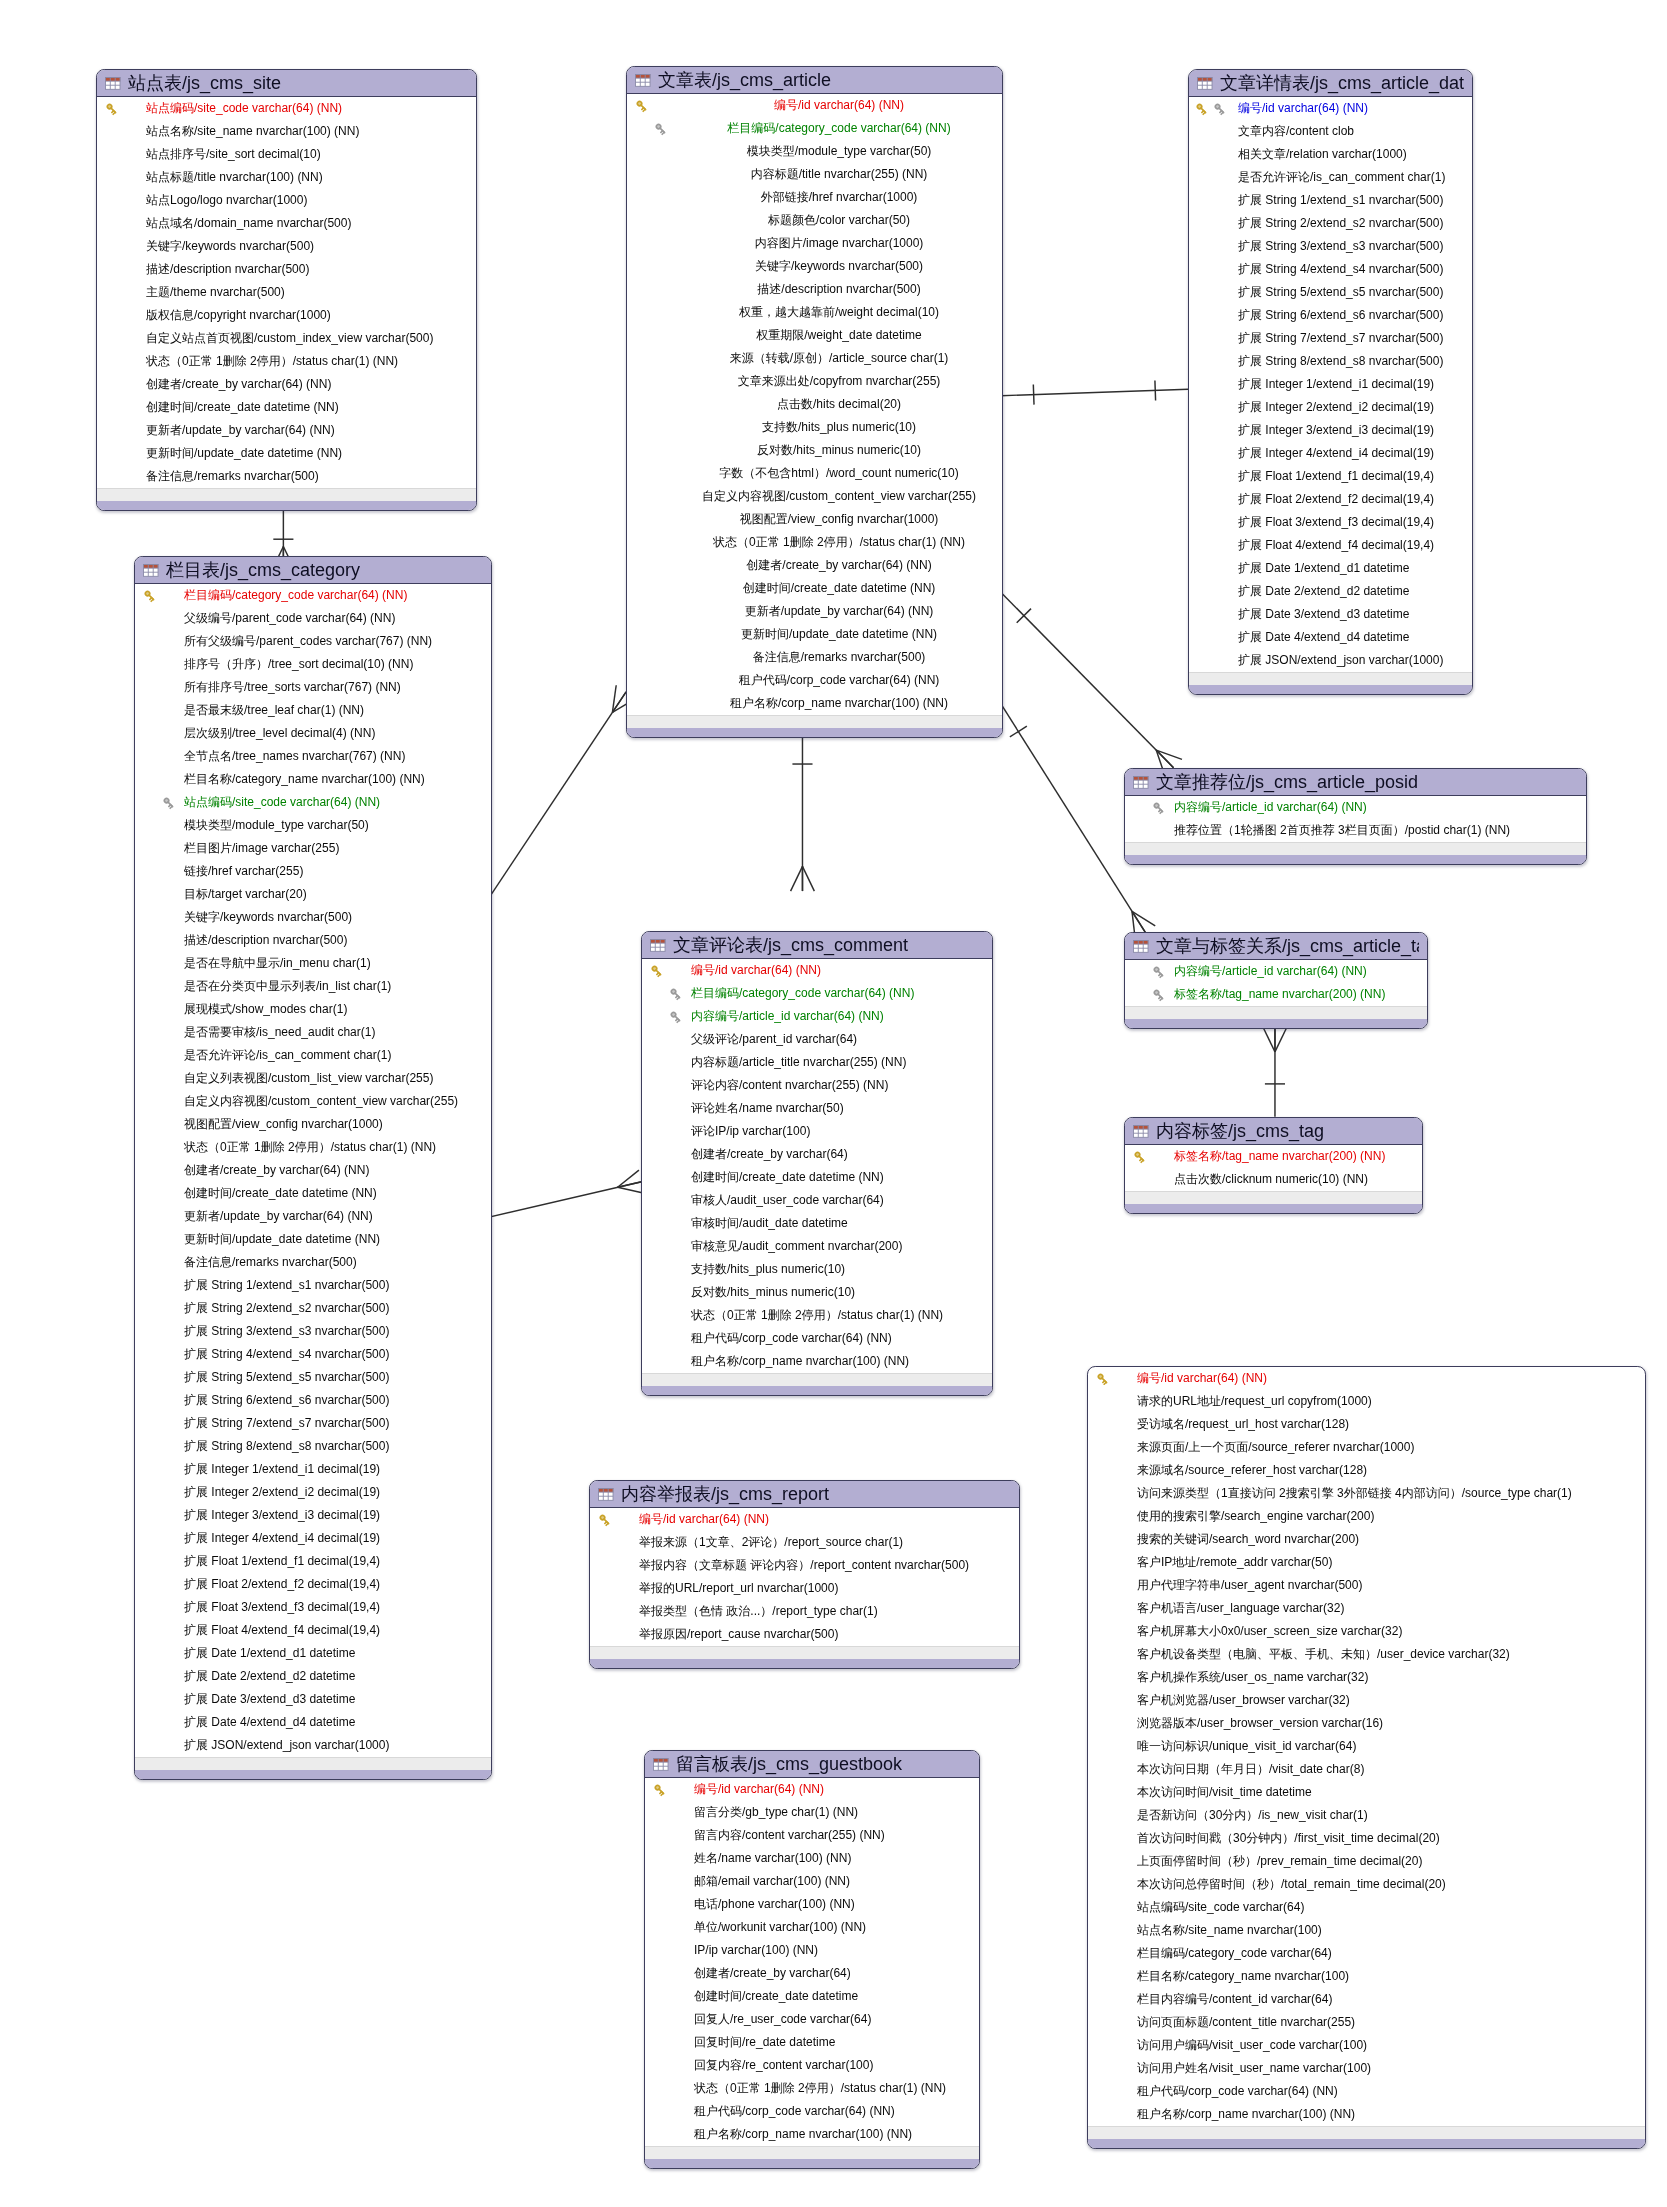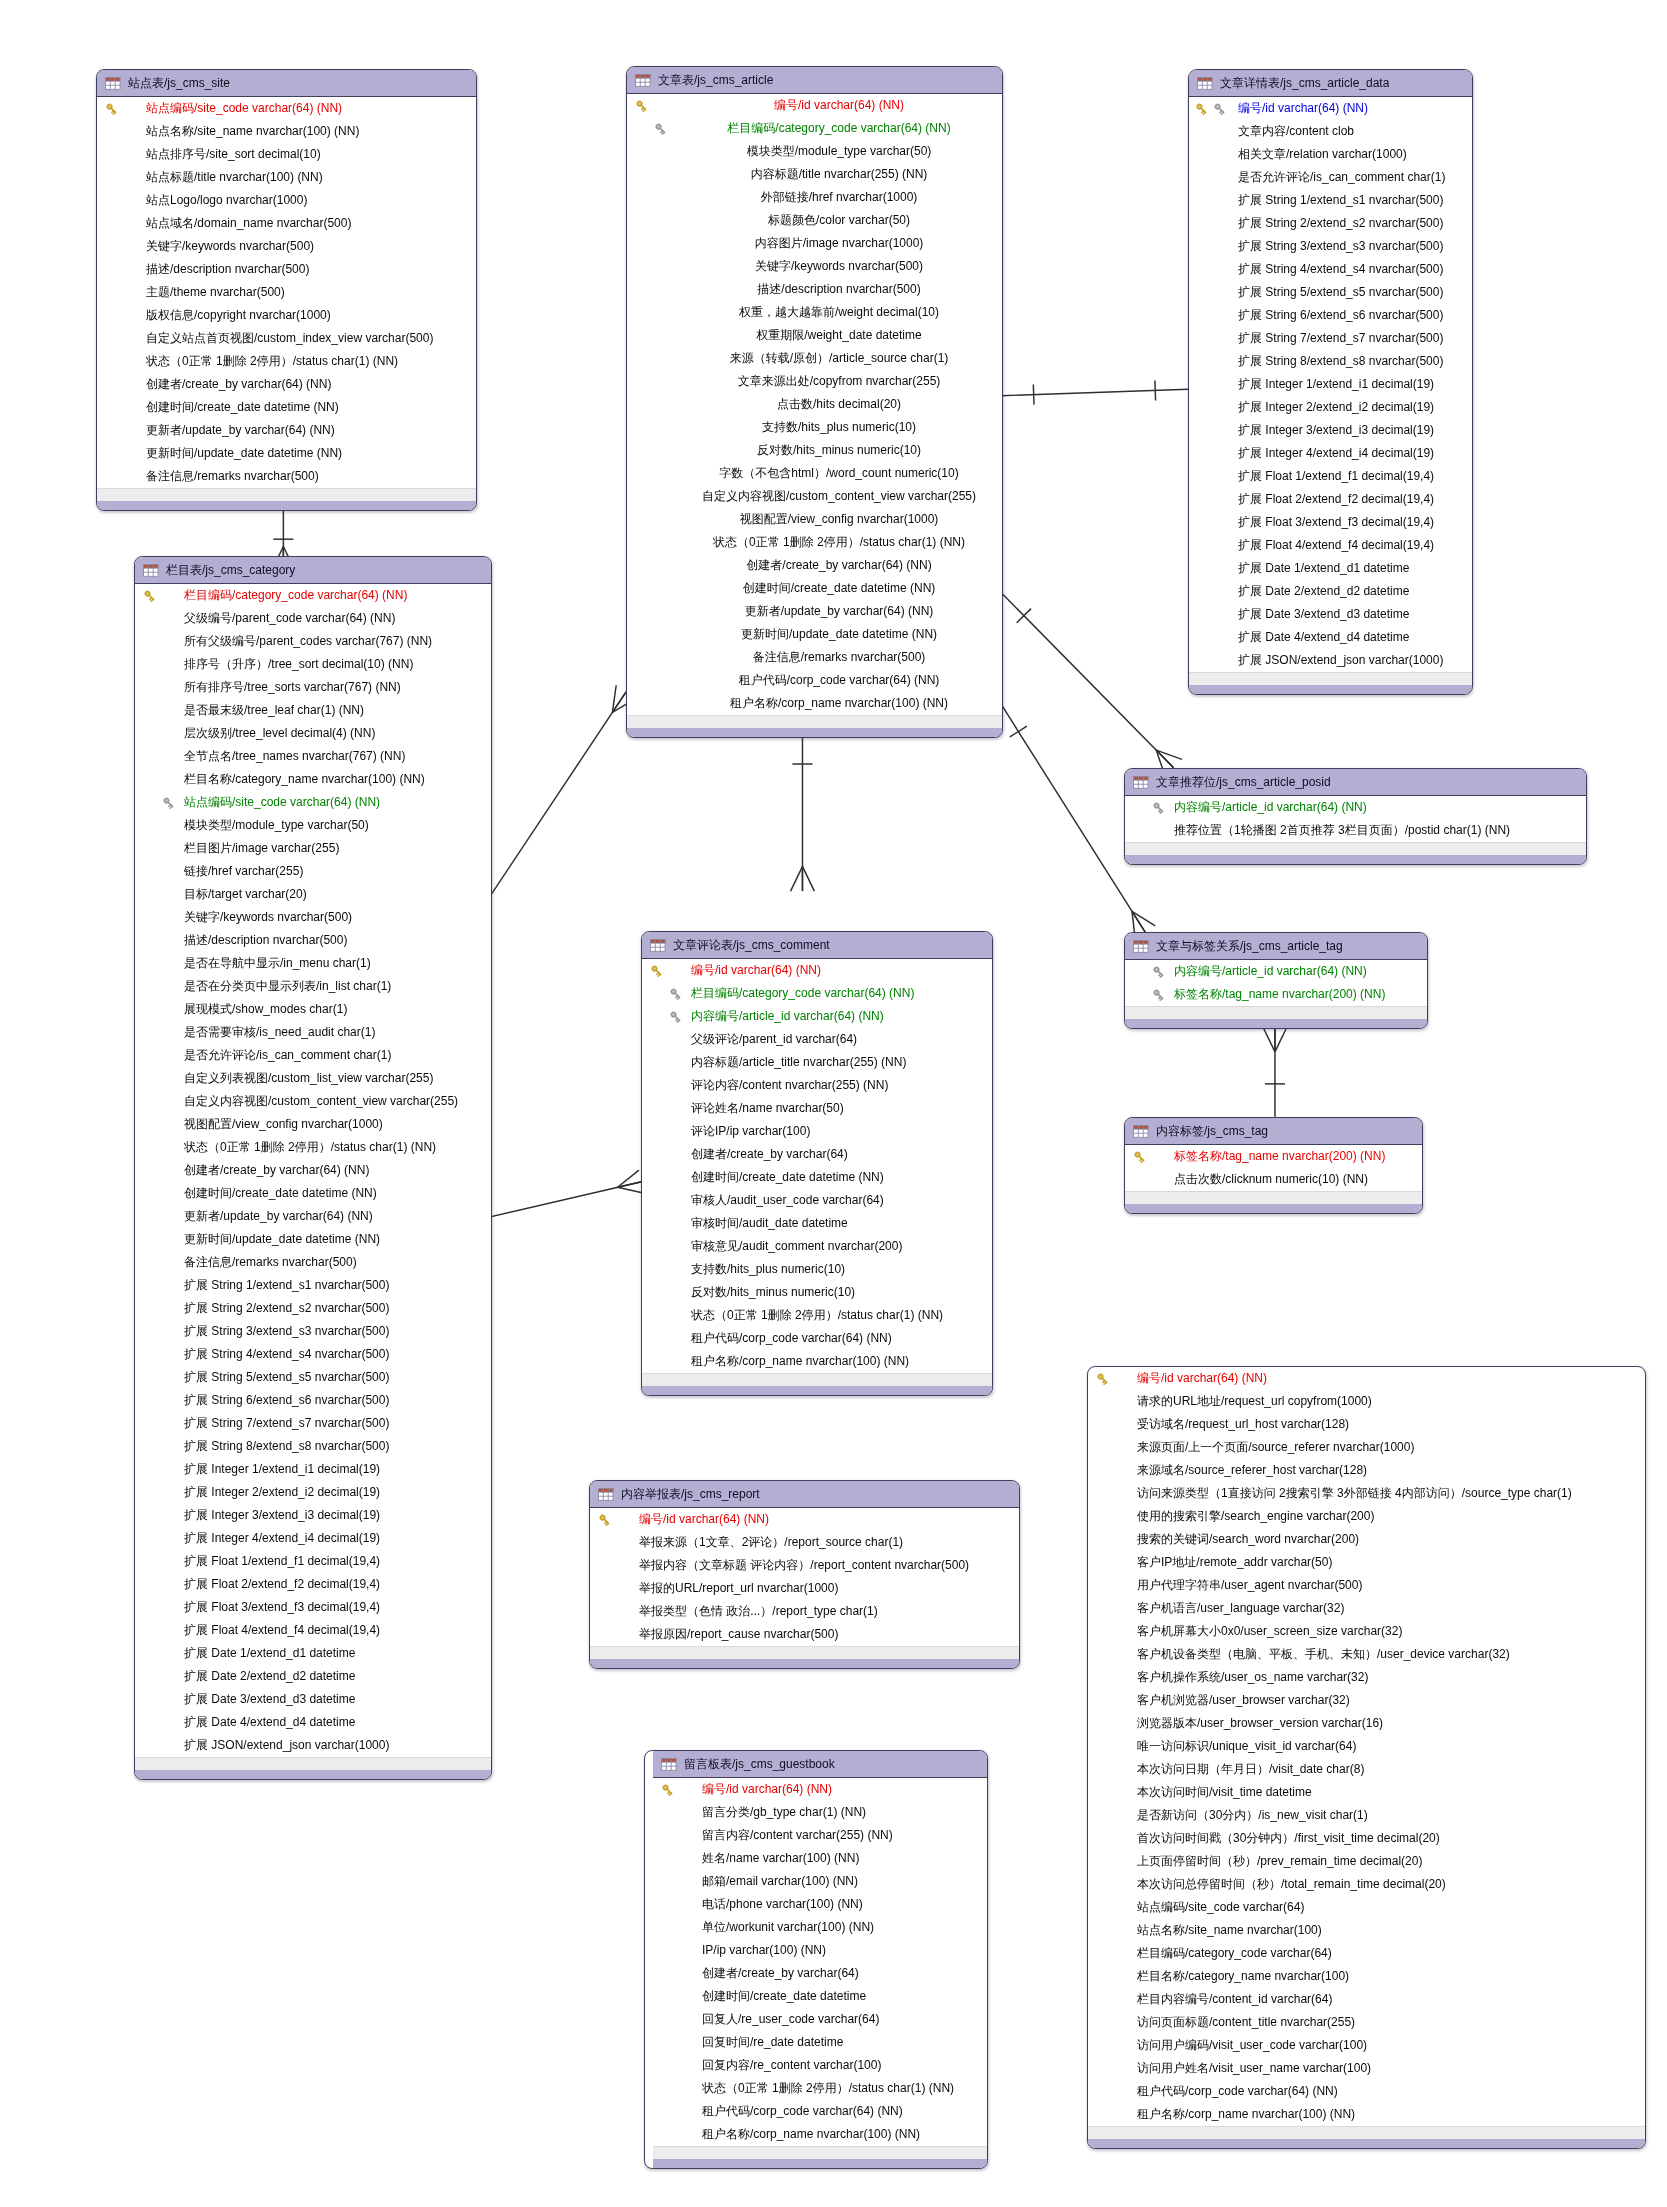--- a/index.html
+++ b/index.html
@@ -4,21 +4,21 @@
 <style>
   html,body{margin:0;padding:0;background:#ffffff;}
   #canvas{position:relative;width:1668px;height:2208px;background:#ffffff;overflow:hidden;
           font-family:"Liberation Sans","DejaVu Sans",sans-serif;}
   #connections{position:absolute;left:0;top:0;z-index:0;}
   .cline{stroke:#2e2e2e;stroke-width:1.6;fill:none;}
   .table{position:absolute;z-index:1;border:1.8px solid #3d3d5c;border-radius:8.2px;background:#ffffff;
          overflow:hidden;box-shadow:0.9px 1.8px 2.7px rgba(40,40,70,0.25);}
   .t-header{height:27.4px;background:#b3aed2;border-bottom:1.8px solid #3d3d5c;display:flex;
             align-items:center;gap:7.3px;padding:0 8.2px;box-sizing:border-box;}
-  .t-title{font-size:12px;color:#0e0e22;white-space:nowrap;overflow:hidden;}
+  .t-title{font-size:18px;color:#0e0e22;white-space:nowrap;overflow:hidden;}
   .t-icon{display:inline-flex;flex:0 0 auto;}
   .t-row{position:relative;height:23px;line-height:23px;padding-left:49px;font-size:12px;
          color:#0a0a0a;white-space:nowrap;overflow:hidden;box-sizing:border-box;}
   .t-row .k-ico{position:absolute;top:4.6px;display:inline-flex;}
   .pos-pk{left:8.2px;} .pos-fk{left:27.4px;} .pos-pk2{left:5.5px;} .pos-fk2{left:24px;}
   .txt-pk{color:#e60000;} .txt-fk{color:#008200;} .txt-pkfk{color:#0000e0;} .txt-n{color:#0a0a0a;}
   .t-footgray{height:12px;background:#ececec;border-top:0.9px solid #d8d8d8;}
   .t-footbar{height:9.1px;background:#b3aed2;}
 </style>
 </head>
@@ -570,21 +570,21 @@
             </span><span class="txt-pk">编号/id varchar(64) (NN)</span></div>
           <div class="t-row"><span class="txt-n">举报来源（1文章、2评论）/report_source char(1)</span></div>
           <div class="t-row"><span class="txt-n">举报内容（文章标题 评论内容）/report_content nvarchar(500)</span></div>
           <div class="t-row"><span class="txt-n">举报的URL/report_url nvarchar(1000)</span></div>
           <div class="t-row"><span class="txt-n">举报类型（色情 政治...）/report_type char(1)</span></div>
           <div class="t-row"><span class="txt-n">举报原因/report_cause nvarchar(500)</span></div>
         </div>
         <div class="t-footgray"></div>
         <div class="t-footbar"></div>
       </div>
-      <div class="table" style="left: 644px; top: 1750px; width: 334px; padding-left: 8px;">
+      <div class="table" style="left: 644px; top: 1750px; width: 334px;">
         <div class="t-header">
           <span class="t-icon">
             <svg width="15.5" height="12.8" viewBox="0 0 17 14" aria-hidden="true">
               <rect x="0.5" y="0.5" width="16" height="13" fill="#ffffff" stroke="#8a8aa8"></rect>
               <rect x="0.5" y="0.5" width="16" height="4" fill="#b5523a" stroke="#8a8aa8"></rect>
               <line x1="5.8" y1="0.5" x2="5.8" y2="13.5" stroke="#8a8aa8"></line>
               <line x1="11.2" y1="0.5" x2="11.2" y2="13.5" stroke="#8a8aa8"></line>
               <line x1="0.5" y1="9" x2="16.5" y2="9" stroke="#8a8aa8"></line>
             </svg>
           </span>

